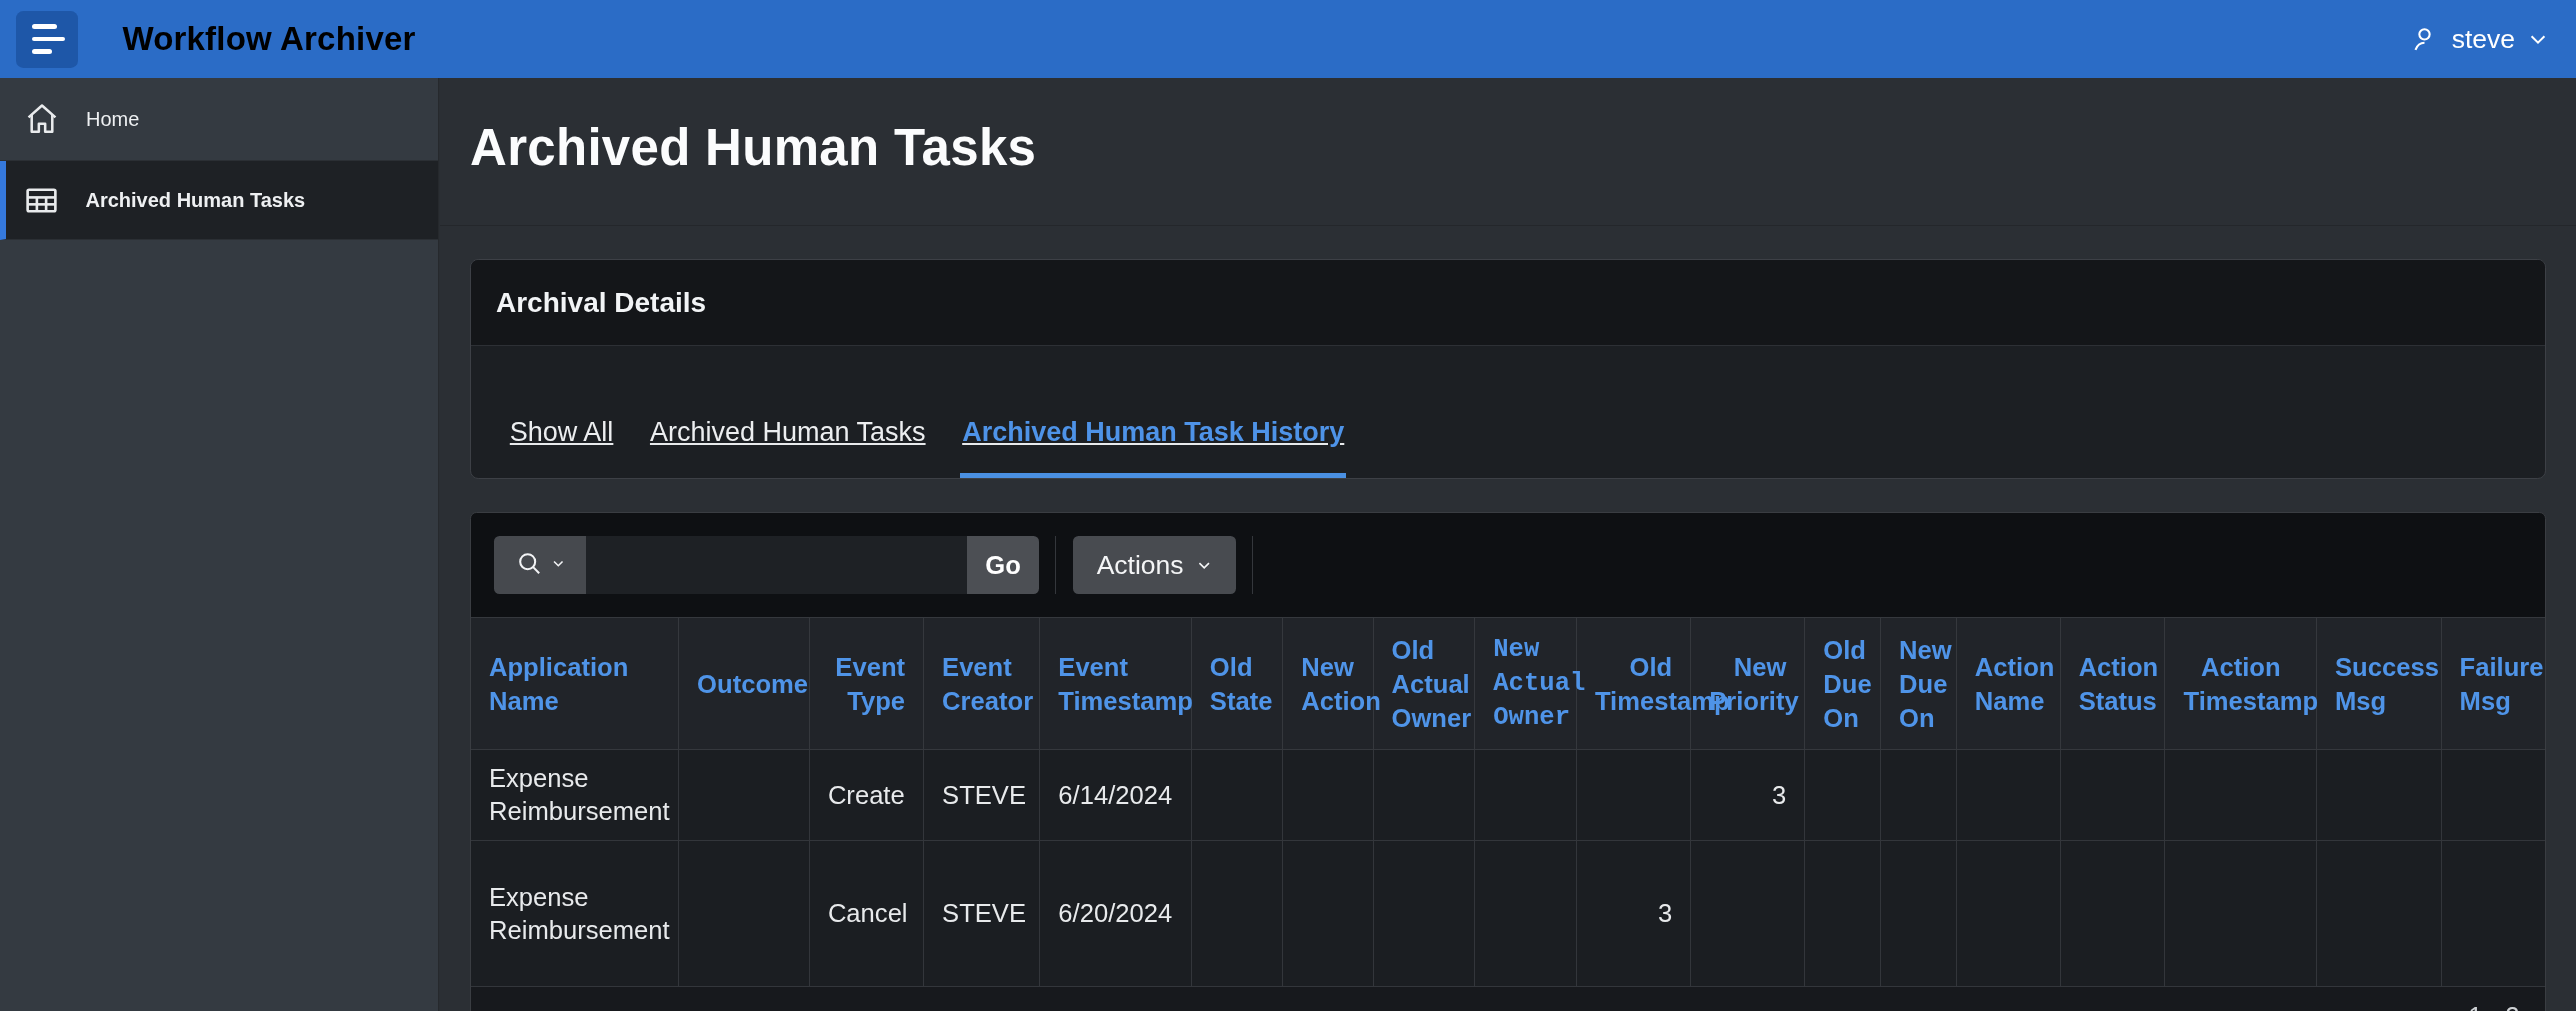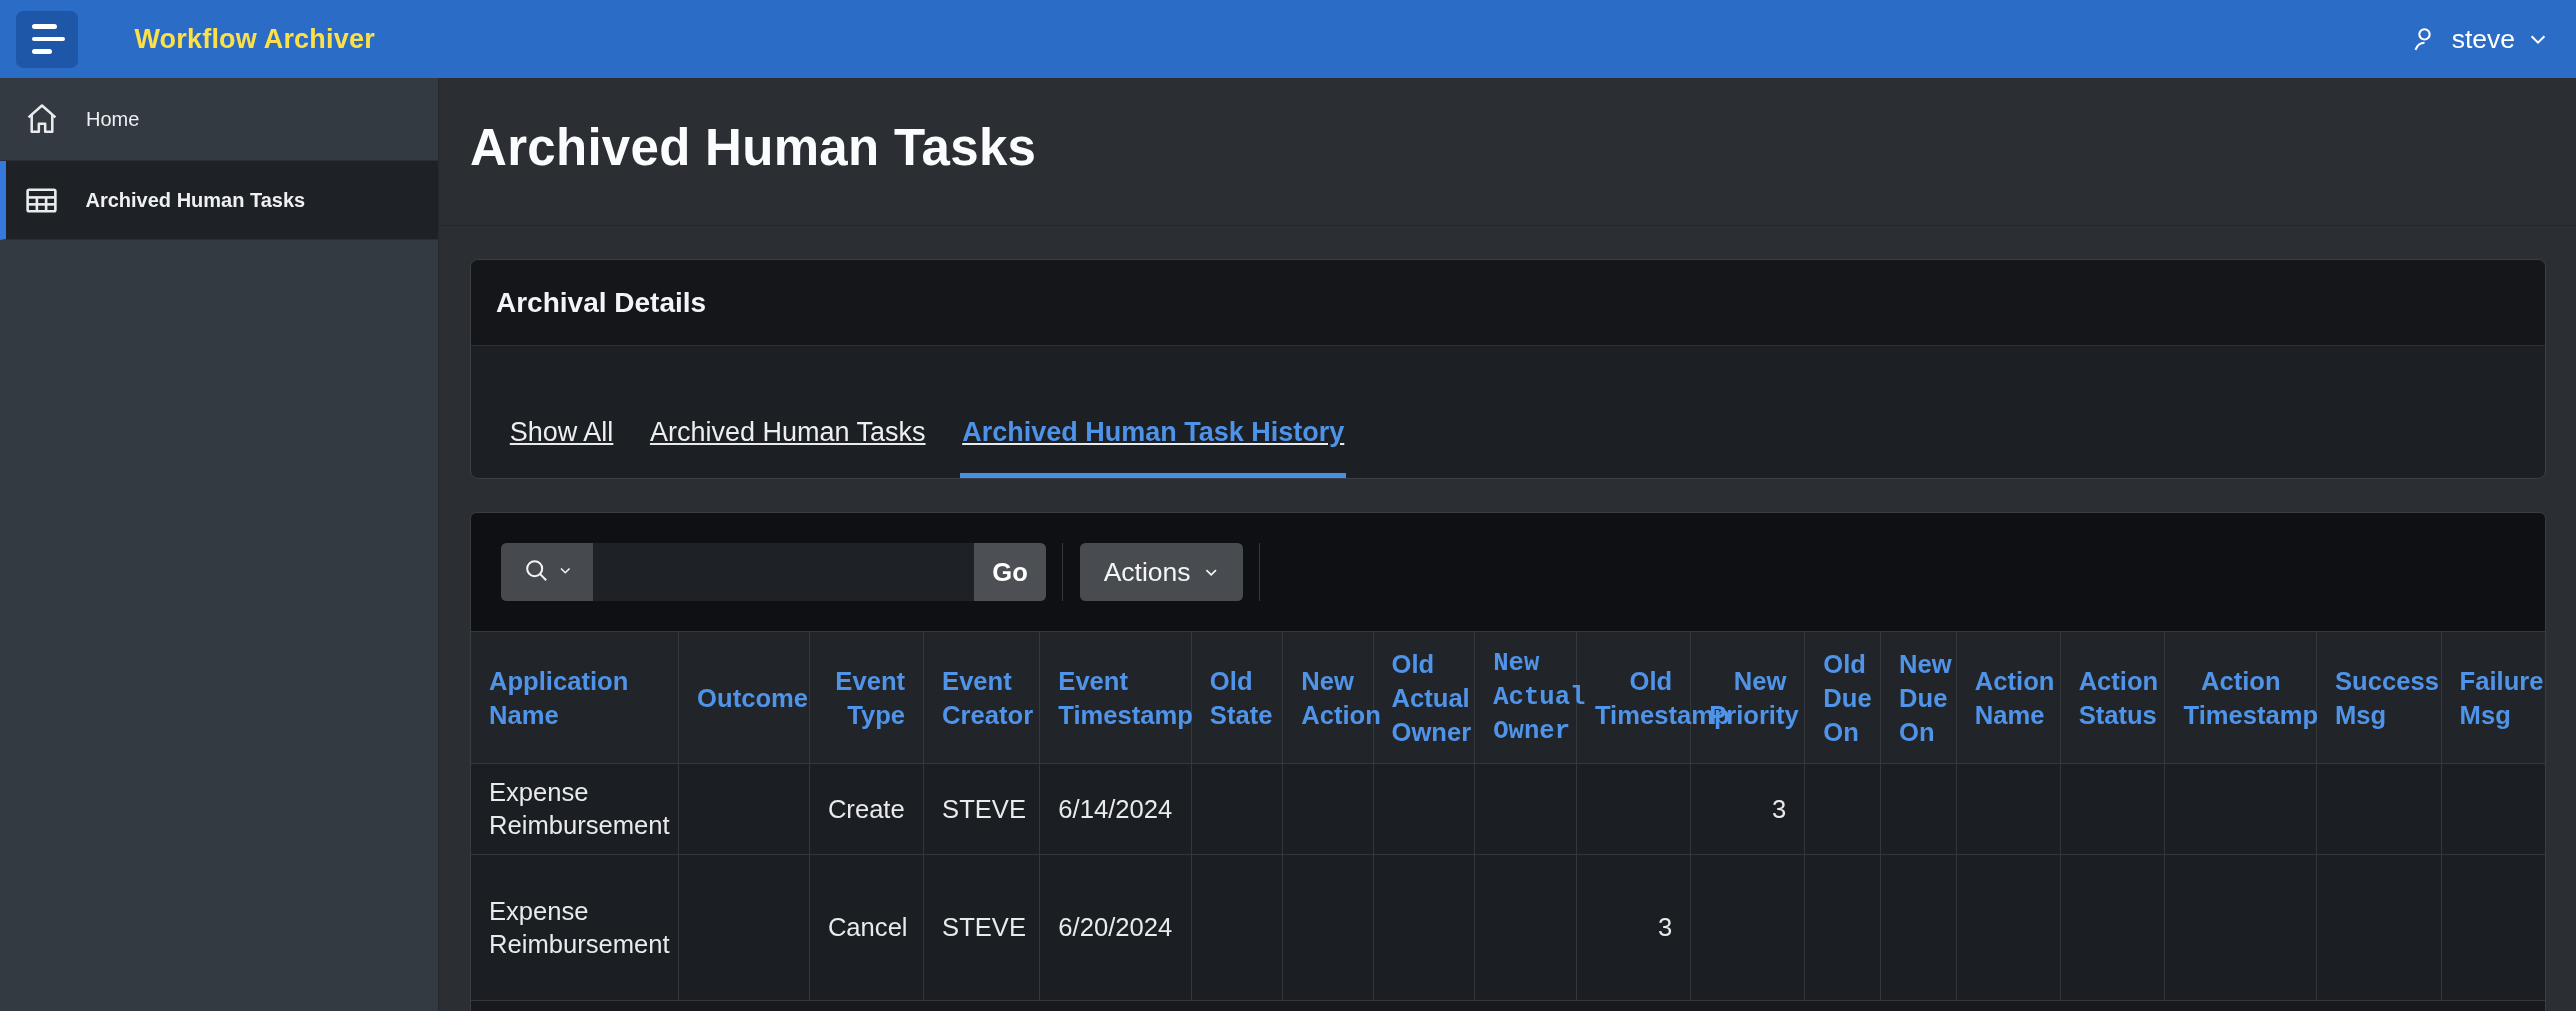--- a/index.html
+++ b/index.html
@@ -19,21 +19,21 @@
   }
   .nav-toggle {
     width:62px; height:57px; border:none; border-radius:7.3px;
     background:#1e57a8; cursor:pointer; display:flex; flex-direction:column;
     justify-content:center; align-items:flex-start; gap:8.2px; padding-left:15.5px;
   }
   .nav-toggle span { display:block; height:4.6px; border-radius:2.7px; background:#ffffff; }
   .nav-toggle .b1 { width:25.6px; }
   .nav-toggle .b2 { width:33px; }
   .nav-toggle .b3 { width:20px; }
-  .topbar-title { margin-left:56px; font-size:27px; font-weight:bold; color:#fde047; letter-spacing:0.2px; }
+  .topbar-title { margin-left:44px; font-size:33px; font-weight:bold; color:#000000; letter-spacing:0.2px; }
   .topbar-spacer { flex:1; }
   .user-menu { display:flex; align-items:center; gap:12px; color:#ffffff; cursor:pointer; }
   .user-menu svg { display:block; }
   .user-name { font-size:26.5px; }
 
   
   .sidebar {
     position:absolute; top:78px; left:0; bottom:0; width:439px;
     background:#343a41; border-right:0.9px solid #26292d;
   }
@@ -69,21 +69,21 @@
     font-size:27px; color:#eceef0; padding:0 1.8px 25px 1.8px; cursor:pointer;
     border-bottom:5.5px solid transparent; white-space:nowrap;
   }
   .tab.active { color:#4e93e8; font-weight:bold; border-bottom-color:#4a90e2; }
 
   
   .report {
     margin-top:33px; border:0.9px solid #3a3d42; border-radius:6.4px;
     background:#0e1013; overflow:hidden;
   }
-  .toolbar { display:flex; align-items:center; padding:30px; }
+  .toolbar { display:flex; align-items:center; padding:23px; }
   .search-group { display:flex; height:58px; }
   .search-btn {
     width:92px; height:58px; background:#46494e; border:none; cursor:pointer;
     border-radius:5.5px 0 0 5.5px; display:flex; align-items:center; justify-content:center;
     gap:7.3px; color:#f2f3f5;
   }
   .search-input {
     width:381px; height:58px; background:#1e2125; border:none; outline:none;
     color:#e8eaec; font-size:25.6px; padding:0 16.4px; font-family:inherit;
   }

